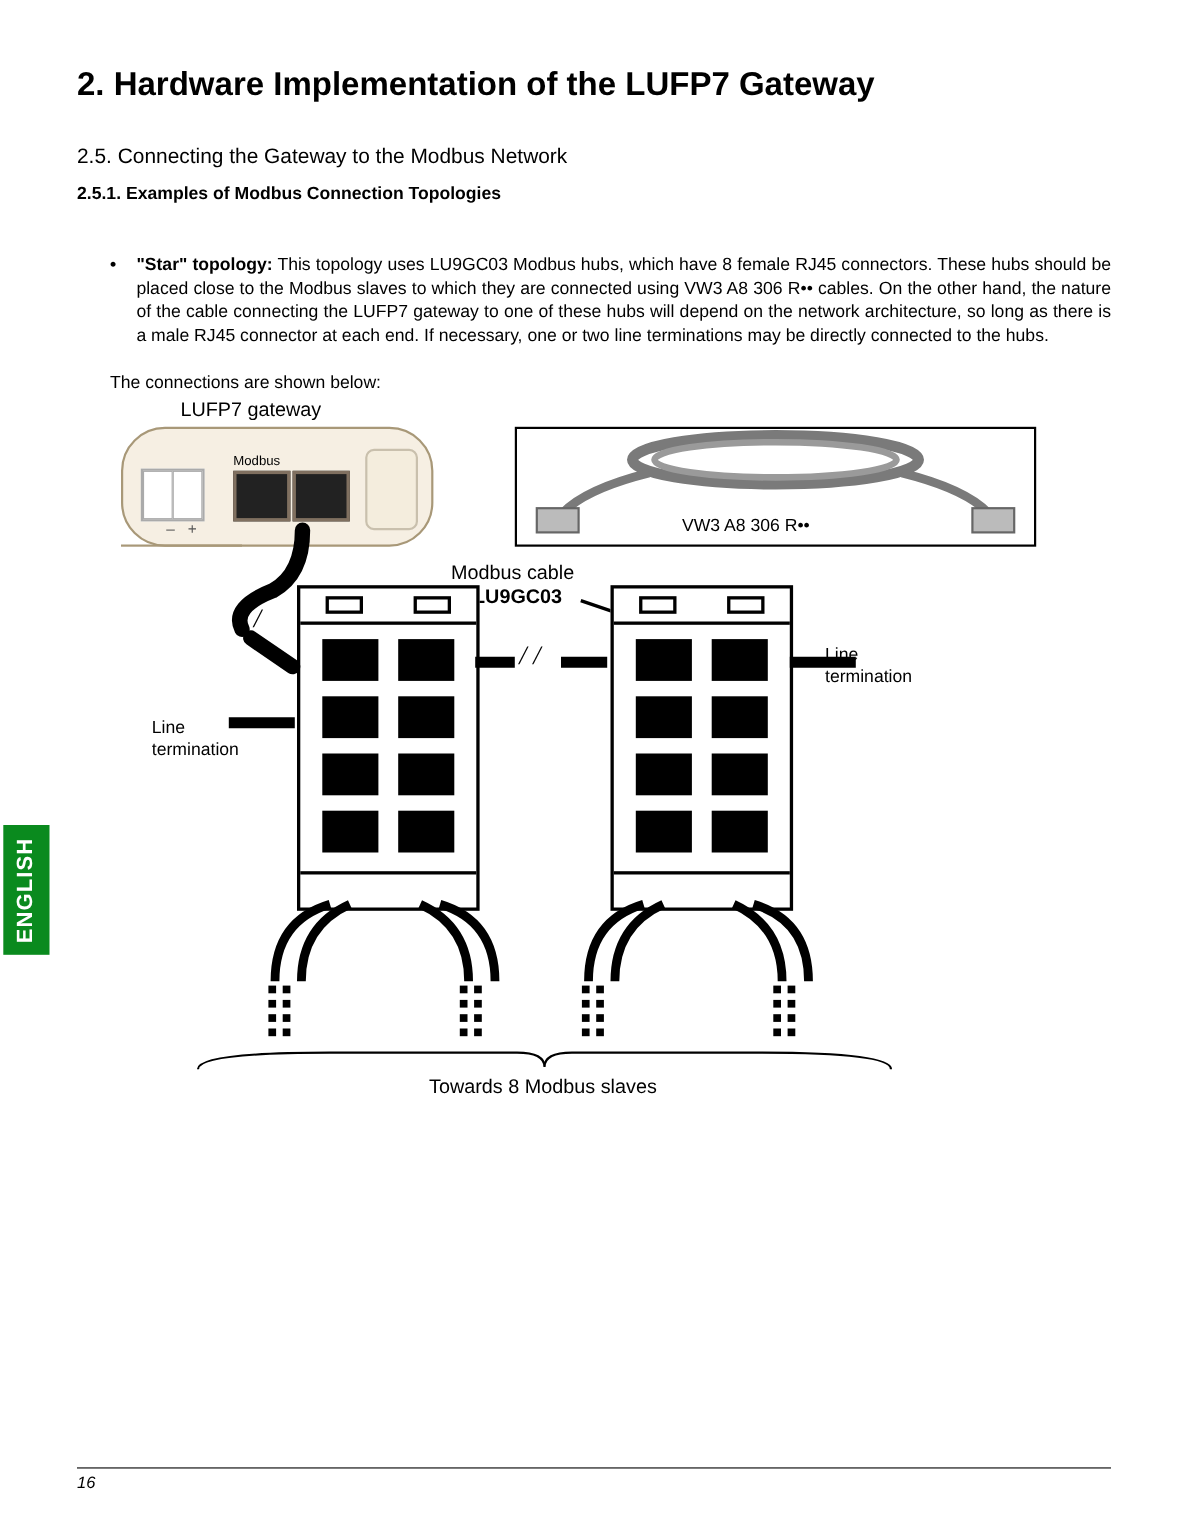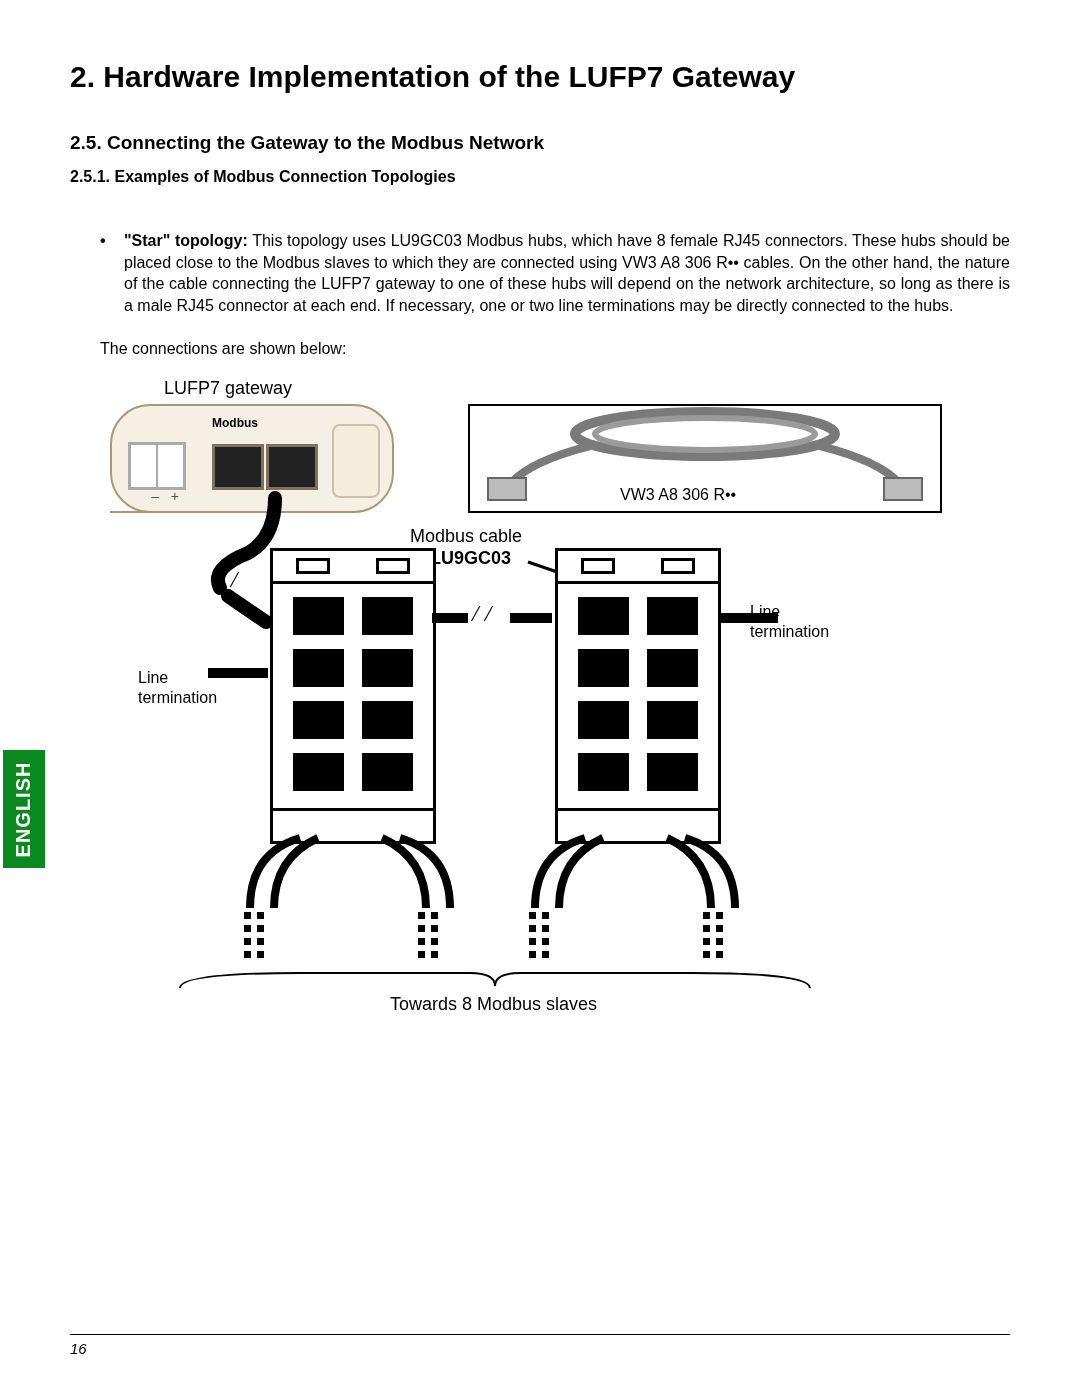--- a/index.html
+++ b/index.html
@@ -18,21 +18,21 @@
     height: 100%;
     border-radius: 16px;
   }
   .h1 {
     font-size: 30px;
     font-weight: bold;
     margin-bottom: 38px;
   }
   .h2 {
     font-size: 19px;
-    font-weight: bold;
+    font-weight: normal;
     margin-bottom: 14px;
   }
   .body-text {
     font-size: 16px;
     line-height: 1.35;
     text-align: justify;
     margin-bottom: 40px;
   }
   .h3 {
     font-size: 16px;
@@ -50,21 +50,21 @@
   .bullet-dot {
     width: 24px;
     flex: 0 0 24px;
     font-weight: bold;
   }
   .bullet-content { flex: 1; }
   .lead-bold { font-weight: bold; }
   .connections-line {
     margin-left: 30px;
     font-size: 16px;
-    margin-bottom: 20px;
+    margin-bottom: 4px;
   }
   .lang-tab {
     position: absolute;
     left: 3px;
     top: 750px;
     width: 42px;
     height: 118px;
     background: #0a8a1e;
     color: #fff;
     font-weight: bold;
@@ -102,21 +102,21 @@
     position:absolute; left:10px; top:26px; width:280px; height:105px;
     border:2px solid #a89878; border-radius:40px; background:#f6efe3;
   }
   .gw-rj {
     position:absolute; top:38px; width:46px; height:40px; background:#222; border:3px solid #807060;
   }
   .gw-rj.a{left:100px;} .gw-rj.b{left:154px;}
   .gw-pwr{position:absolute;left:16px;top:36px;width:54px;height:44px;border:2px solid #aaa;background:#fff;display:flex;}
   .gw-pwr::before,.gw-pwr::after{content:"";flex:1;border:1px solid #aaa;}
   .gw-cap{position:absolute;right:12px;top:18px;width:44px;height:70px;border:2px solid #c9c0ad;border-radius:8px;background:#f4eddd;}
-  .gw-text{position:absolute;left:100px;top:10px;font-size:12px;font-weight:bold;}
+  .gw-text{position:absolute;left:100px;top:22px;font-size:12px;font-weight:normal;}
   .cable-box {
     position:absolute; left:320px; top:26px; width:470px; height:105px; border:2px solid #000;margin-left:48px;
   }
   .hub {
     position:absolute; width:160px; height:290px; border:3px solid #000; background:#fff;
   }
   .hub.h1{left:170px; top:170px;}
   .hub.h2{left:455px; top:170px;}
   .hub-top{height:30px;border-bottom:3px solid #000;display:flex;justify-content:space-around;align-items:center;}
   .hub-top div{width:28px;height:10px;border:3px solid #000;}

